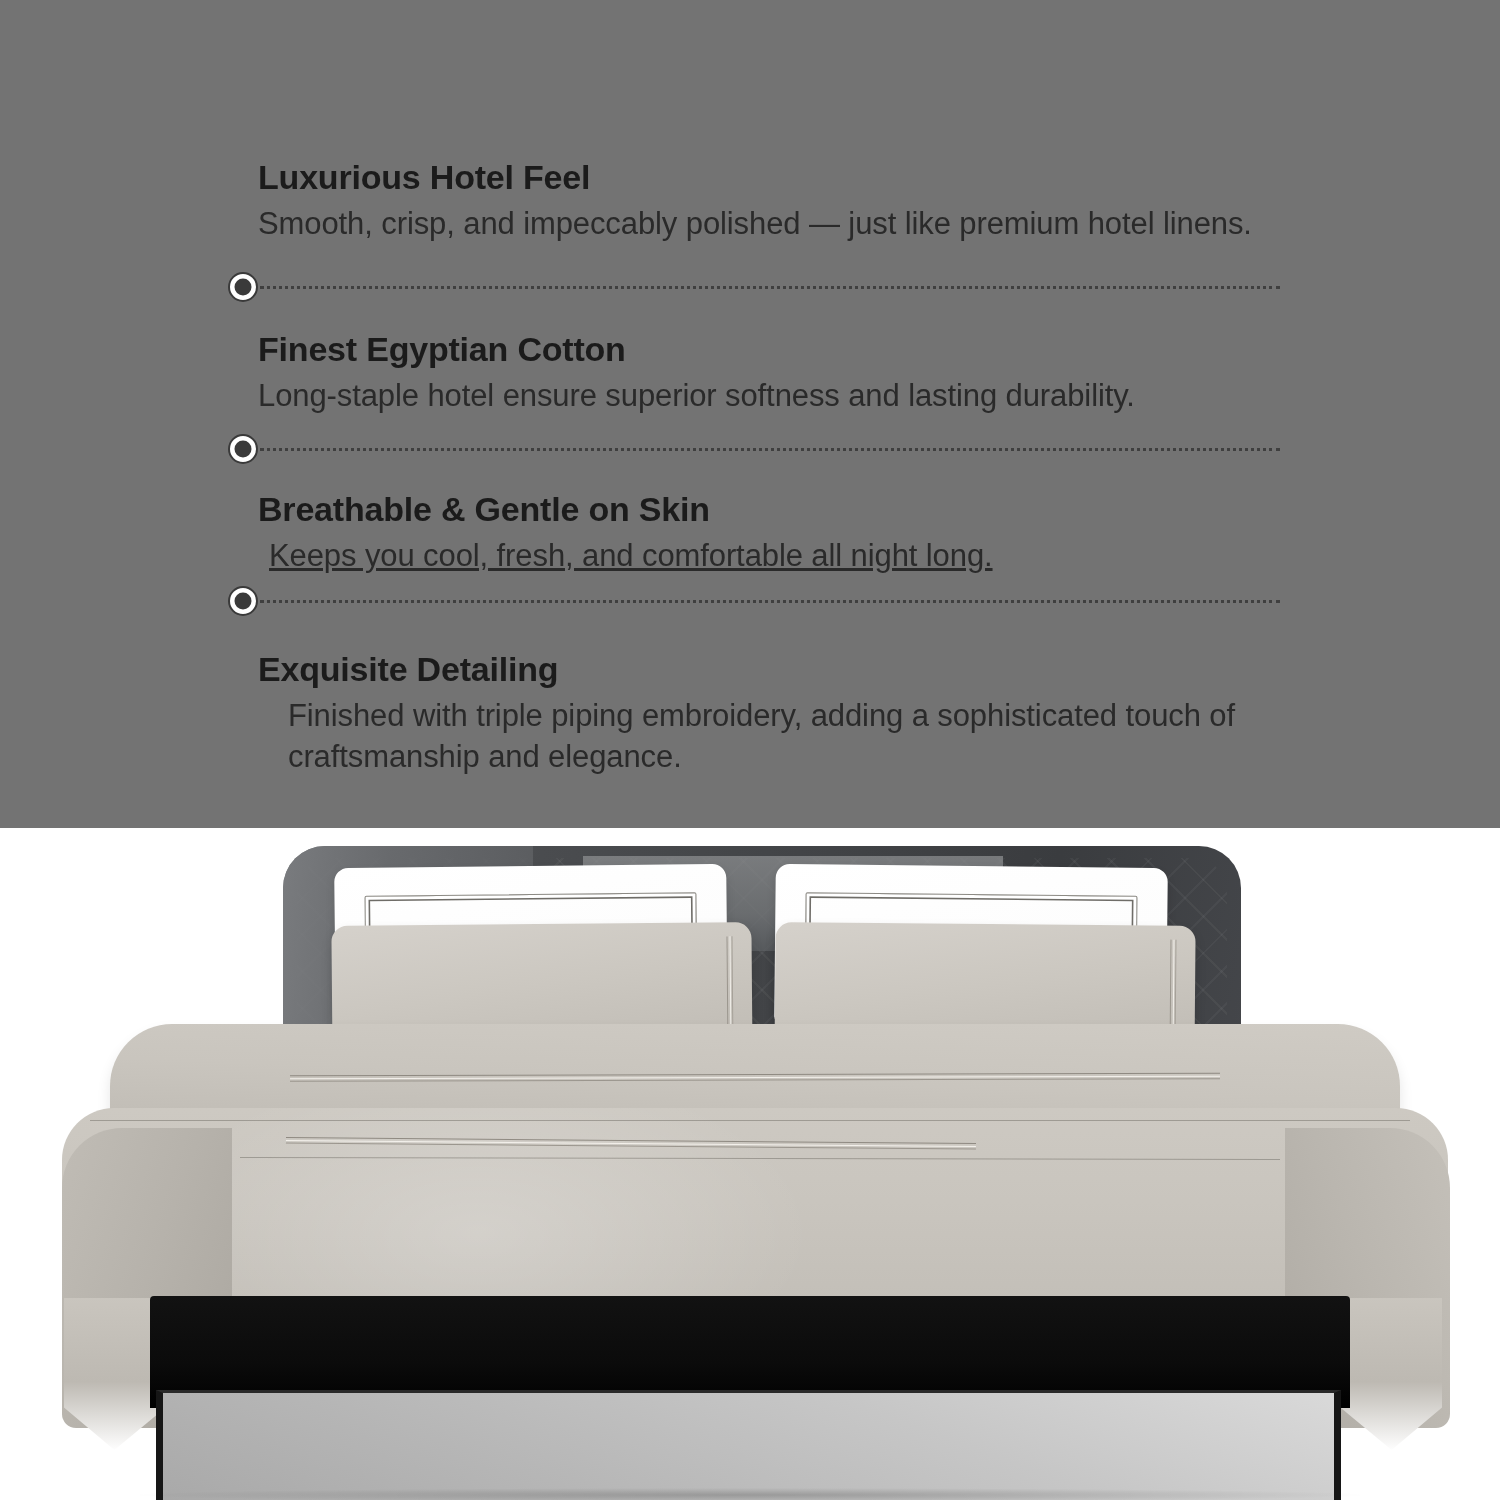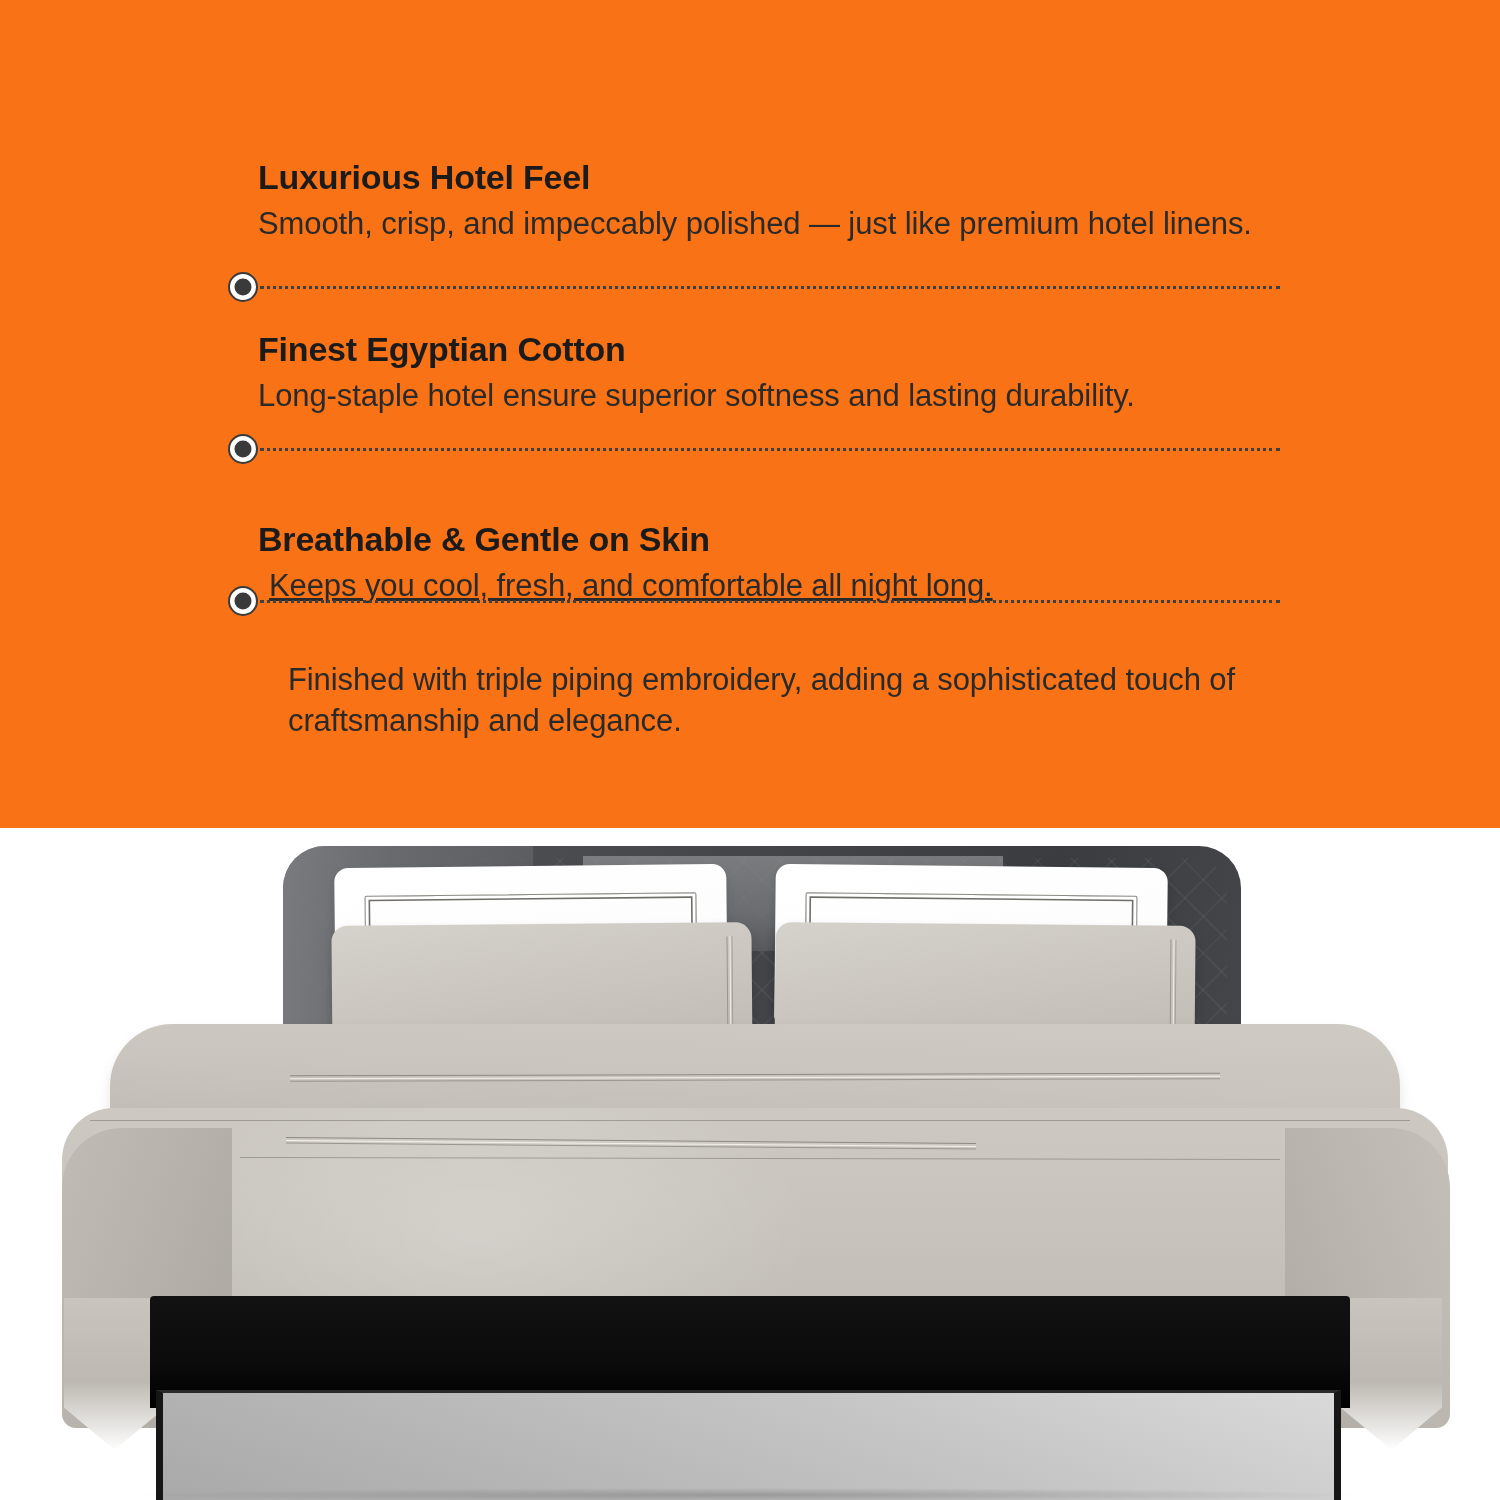--- a/index.html
+++ b/index.html
@@ -14,21 +14,21 @@
     font-family: "Liberation Sans", sans-serif;
     -webkit-font-smoothing: antialiased;
     overflow: hidden;
     position: relative;
   }
 
   .page {
     position: relative;
     width: 1500px;
     height: 1500px;
-    background: #f97316;
+    background: #737373;
     overflow: hidden;
   }
 
   
   .features {
     position: absolute;
     left: 0;
     top: 0;
     width: 1500px;
   }
@@ -338,31 +338,32 @@
     <div class="feature-block" style="top:332px;">
       <div class="feature-title">Finest Egyptian Cotton</div>
       <div class="feature-desc" style="margin-top:8px;">Long-staple hotel ensure superior softness and lasting durability.</div>
     </div>
 
     <div class="divider" style="top:434px;">
       <span class="bullet"></span>
       <span class="dots"></span>
     </div>
 
-    <div class="feature-block" style="top:492px;margin-top:30px;">
+    <div class="feature-block" style="top:492px;">
       <div class="feature-title">Breathable &amp; Gentle on Skin</div>
       <div class="feature-desc indent" style="margin-top:8px;">Keeps you cool, fresh, and comfortable all night long.</div>
     </div>
 
     <div class="divider" style="top:586px;">
       <span class="bullet"></span>
       <span class="dots"></span>
     </div>
 
     <div class="feature-block" style="top:652px; width:1025px;">
+      <div class="feature-title">Exquisite Detailing</div>
       <div class="feature-desc" style="margin-top:8px;margin-left:30px;">Finished with triple piping embroidery, adding a sophisticated touch of craftsmanship and elegance.</div>
     </div>
 
   </div>
 
   <div class="bed-photo">
 
     <div class="headboard">
       <span class="headboard-left-panel"></span>
       <span class="headboard-inner-shadow"></span>

